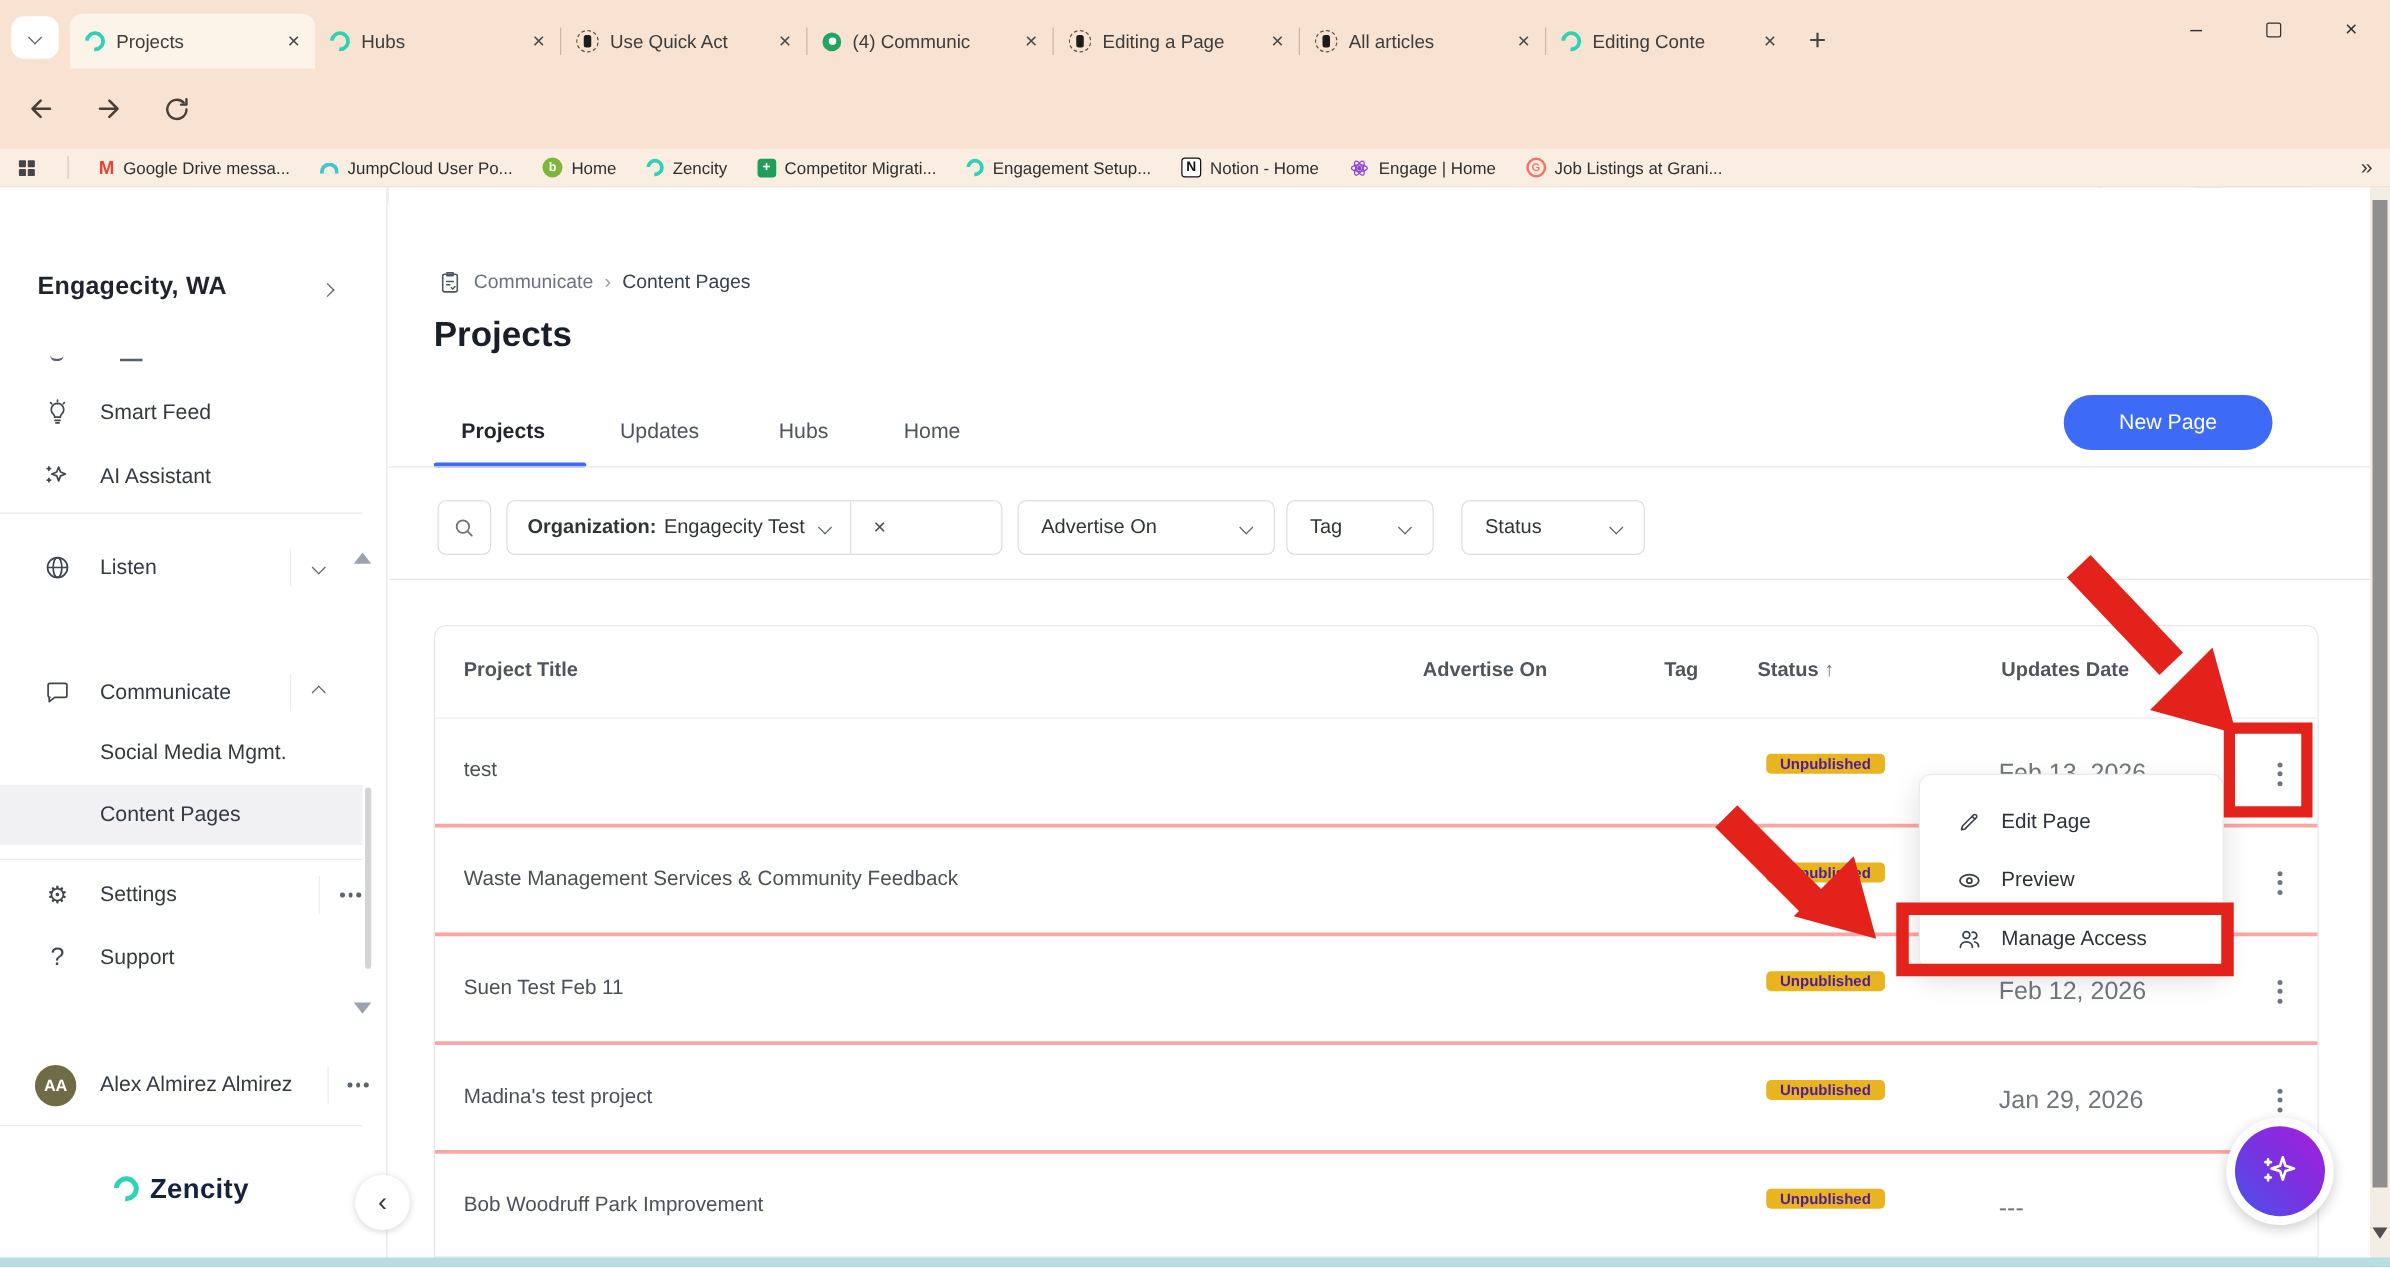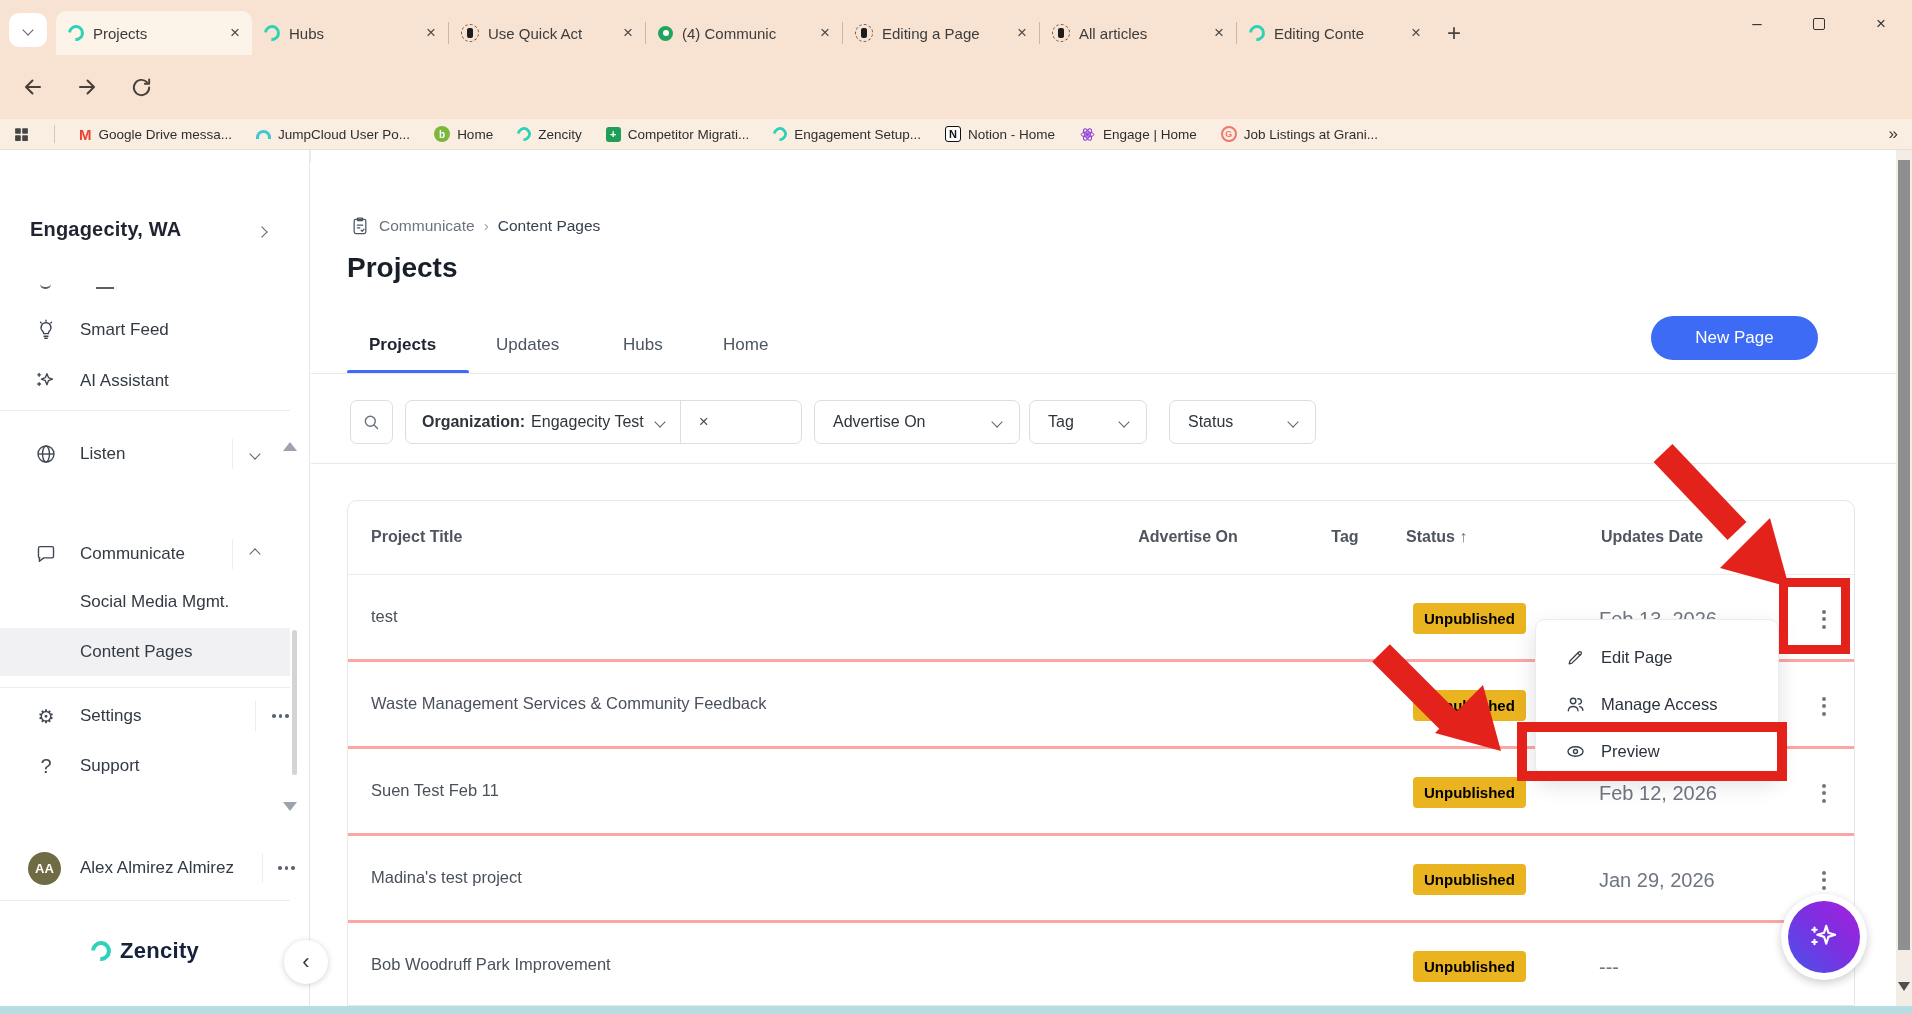--- a/index.html
+++ b/index.html
@@ -88,21 +88,21 @@
 .pill .ch{margin-left:12px}
 .orgpill{left:94px;width:397px;padding:16px 16px}
 .orgpill .sep{width:1px;height:42px;background:#dcdee1;margin-left:16px}
 .orgpill .clr{width:46px;text-align:center;font-size:17px;color:#4a4f57}
 .secline{position:absolute;left:0;top:313px;width:1585px;border-top:1px solid #e8e8e8}
 .card{position:absolute;left:36px;top:350px;width:1508px;height:506px;border:1px solid #e7e7e9;border-radius:10px 10px 0 0;background:#fff}
 .thead{position:absolute;left:0;top:0;width:100%;height:74px;border-bottom:1px solid #ececee}
 .th{position:absolute;top:27px;font-size:16px;font-weight:bold;color:#4e555f;white-space:nowrap}
 .trow{position:absolute;left:0;width:100%;height:87px;border-bottom:3px solid #fca5a5}
 .ttl{position:absolute;left:23px;top:32px;font-size:16.5px;color:#4a515b;white-space:nowrap}
-.stbadge{position:absolute;left:1065px;top:28px;height:31px;padding:0 11px;background:#EAB320;border-radius:4px;color:#000000;font-size:15px;font-weight:bold;display:flex;align-items:center}
+.stbadge{position:absolute;left:1065px;top:28px;height:16px;padding:0 11px;background:#EAB320;border-radius:4px;color:#4c1d95;font-size:12px;font-weight:bold;display:flex;align-items:center}
 .rdate{position:absolute;left:1251px;top:33px;font-size:20px;color:#6f7680;white-space:nowrap}
 .kebab{position:absolute;left:1458px;top:26px;width:36px;height:36px;display:flex;flex-direction:column;gap:3.5px;align-items:center;justify-content:center}
 .kebab i{background:#6f7680}
 
 .cmenu{position:absolute;left:1535px;top:619px;width:244px;height:157px;background:#fff;border:1px solid #ececee;border-radius:10px;box-shadow:0 8px 22px rgba(0,0,0,.13);padding-top:14px;z-index:30}
 .citem{height:47px;display:flex;align-items:center;gap:15px;padding-left:28px;font-size:16.5px;color:#2b323c}
 .citem .cic{width:22px;display:flex;justify-content:center;color:#3a4149}
 
 .redbox1{position:absolute;left:1779px;top:578px;width:71px;height:76px;border:9px solid #E3231B;z-index:50}
 .redbox2{position:absolute;left:1517px;top:722px;width:270px;height:59px;border:10px solid #E3231B;z-index:50}
@@ -483,37 +483,37 @@
     <span class="cic">
       <svg width="19" height="19" viewBox="0 0 24 24" fill="none" stroke="#3a4149" stroke-width="1.6" stroke-linecap="round" stroke-linejoin="round">
           <path d="m4 20 .9-3.6L16.2 5.1a1.9 1.9 0 0 1 2.7 0h0a1.9 1.9 0 0 1 0 2.7L7.6 19.1 4 20z"></path>
           <path d="m14.8 6.5 2.7 2.7"></path>
         </svg>
     </span>
     <span>Edit Page</span>
   </div>
   <div class="citem">
     <span class="cic">
+      <svg width="21" height="21" viewBox="0 0 24 24" fill="none" stroke="#3a4149" stroke-width="1.6">
+          <ellipse cx="12" cy="12" rx="8.6" ry="5.4"></ellipse>
+          <circle cx="12" cy="12" r="2.3"></circle>
+        </svg>
+    </span>
+    <span>Preview</span>
+  </div>
+  <div class="citem">
+    <span class="cic">
       <svg width="21" height="21" viewBox="0 0 24 24" fill="none" stroke="#3a4149" stroke-width="1.6" stroke-linecap="round">
           <circle cx="9.3" cy="8" r="3.1"></circle>
           <path d="M3.8 19.2c0-3 2.4-5 5.5-5s5.5 2 5.5 5"></path>
           <path d="M14.6 5.6a3.1 3.1 0 1 1 1.2 6"></path>
           <path d="M16.8 14.4c2.2.4 3.6 2.2 3.6 4.3"></path>
         </svg>
     </span>
     <span>Manage Access</span>
-  </div>
-  <div class="citem">
-    <span class="cic">
-      <svg width="21" height="21" viewBox="0 0 24 24" fill="none" stroke="#3a4149" stroke-width="1.6">
-          <ellipse cx="12" cy="12" rx="8.6" ry="5.4"></ellipse>
-          <circle cx="12" cy="12" r="2.3"></circle>
-        </svg>
-    </span>
-    <span>Preview</span>
   </div>
 </div>
 
 <div class="redbox1"></div>
 <div class="redbox2"></div>
 <svg class="arrows">
   <line x1="1663" y1="453" x2="1737" y2="531" stroke="#E3231B" stroke-width="26"></line>
   <polygon points="1789,587 1770,518 1720,568" fill="#E3231B"></polygon>
   <line x1="1381" y1="653" x2="1450" y2="722" stroke="#E3231B" stroke-width="25"></line>
   <polygon points="1501,751 1483,685 1435,733" fill="#E3231B"></polygon>

